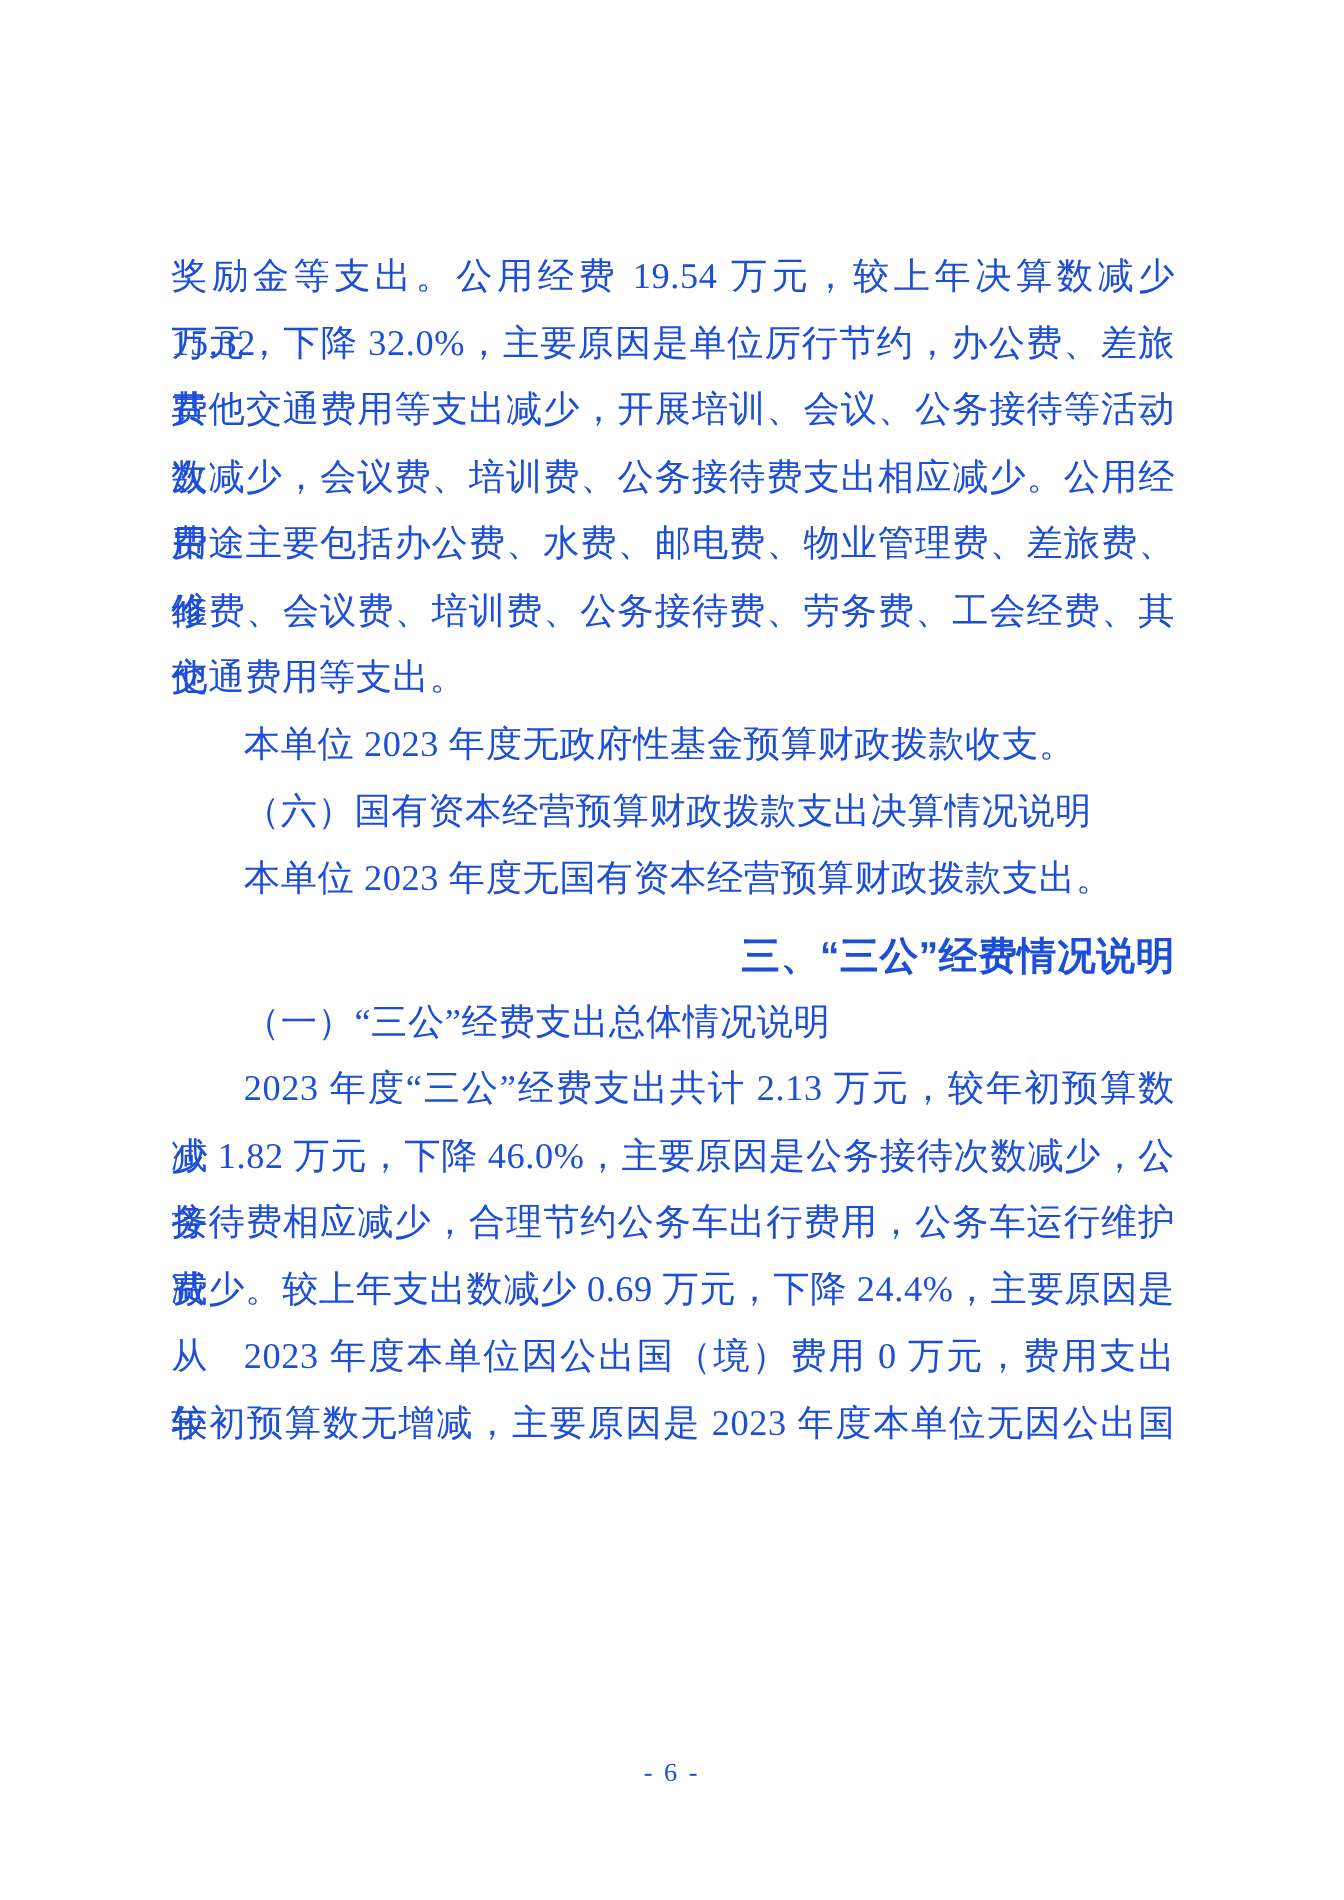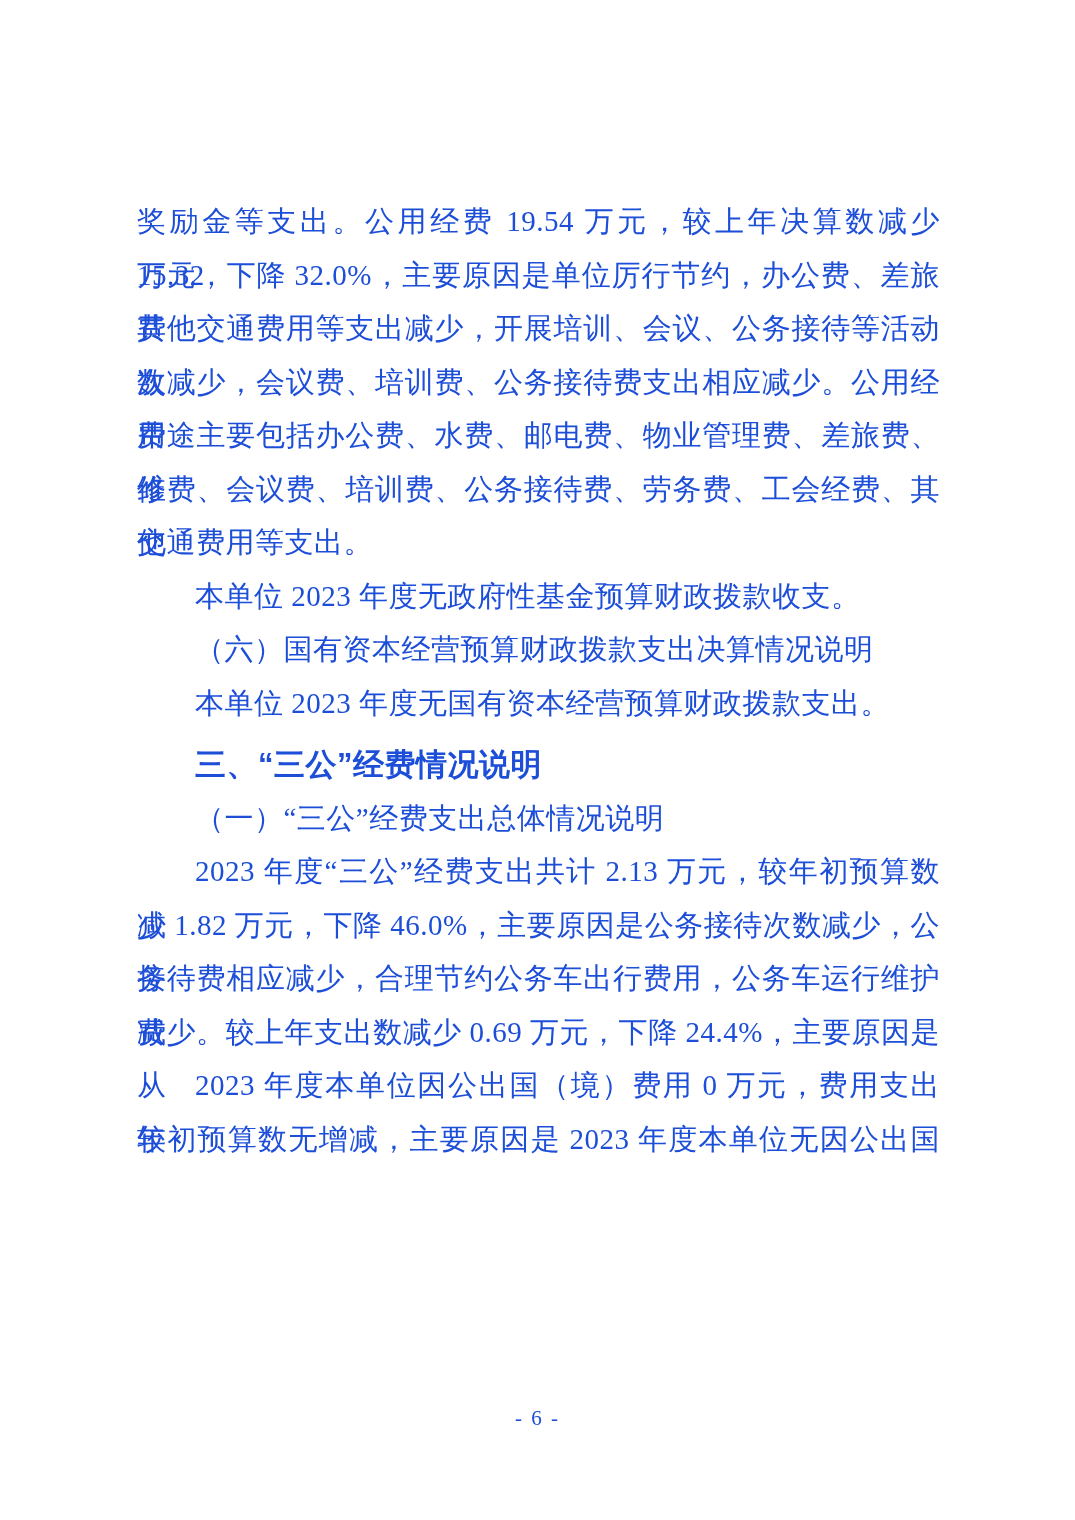--- a/index.html
+++ b/index.html
@@ -41,20 +41,21 @@
   
   .indent {
     text-indent: 58px;
   }
   
   .chapter-heading {
     font-family: "Liberation Sans", "DejaVu Sans", sans-serif;
     font-weight: 700;
     font-size: 31px;
     margin-top: 8px;
+    text-align: right;
   }
   .footer {
     position: absolute;
     top: 1403px;
     left: 0;
     width: 1075px;
     text-align: center;
     font-size: 21px;
     line-height: 30px;
     letter-spacing: 2px;

